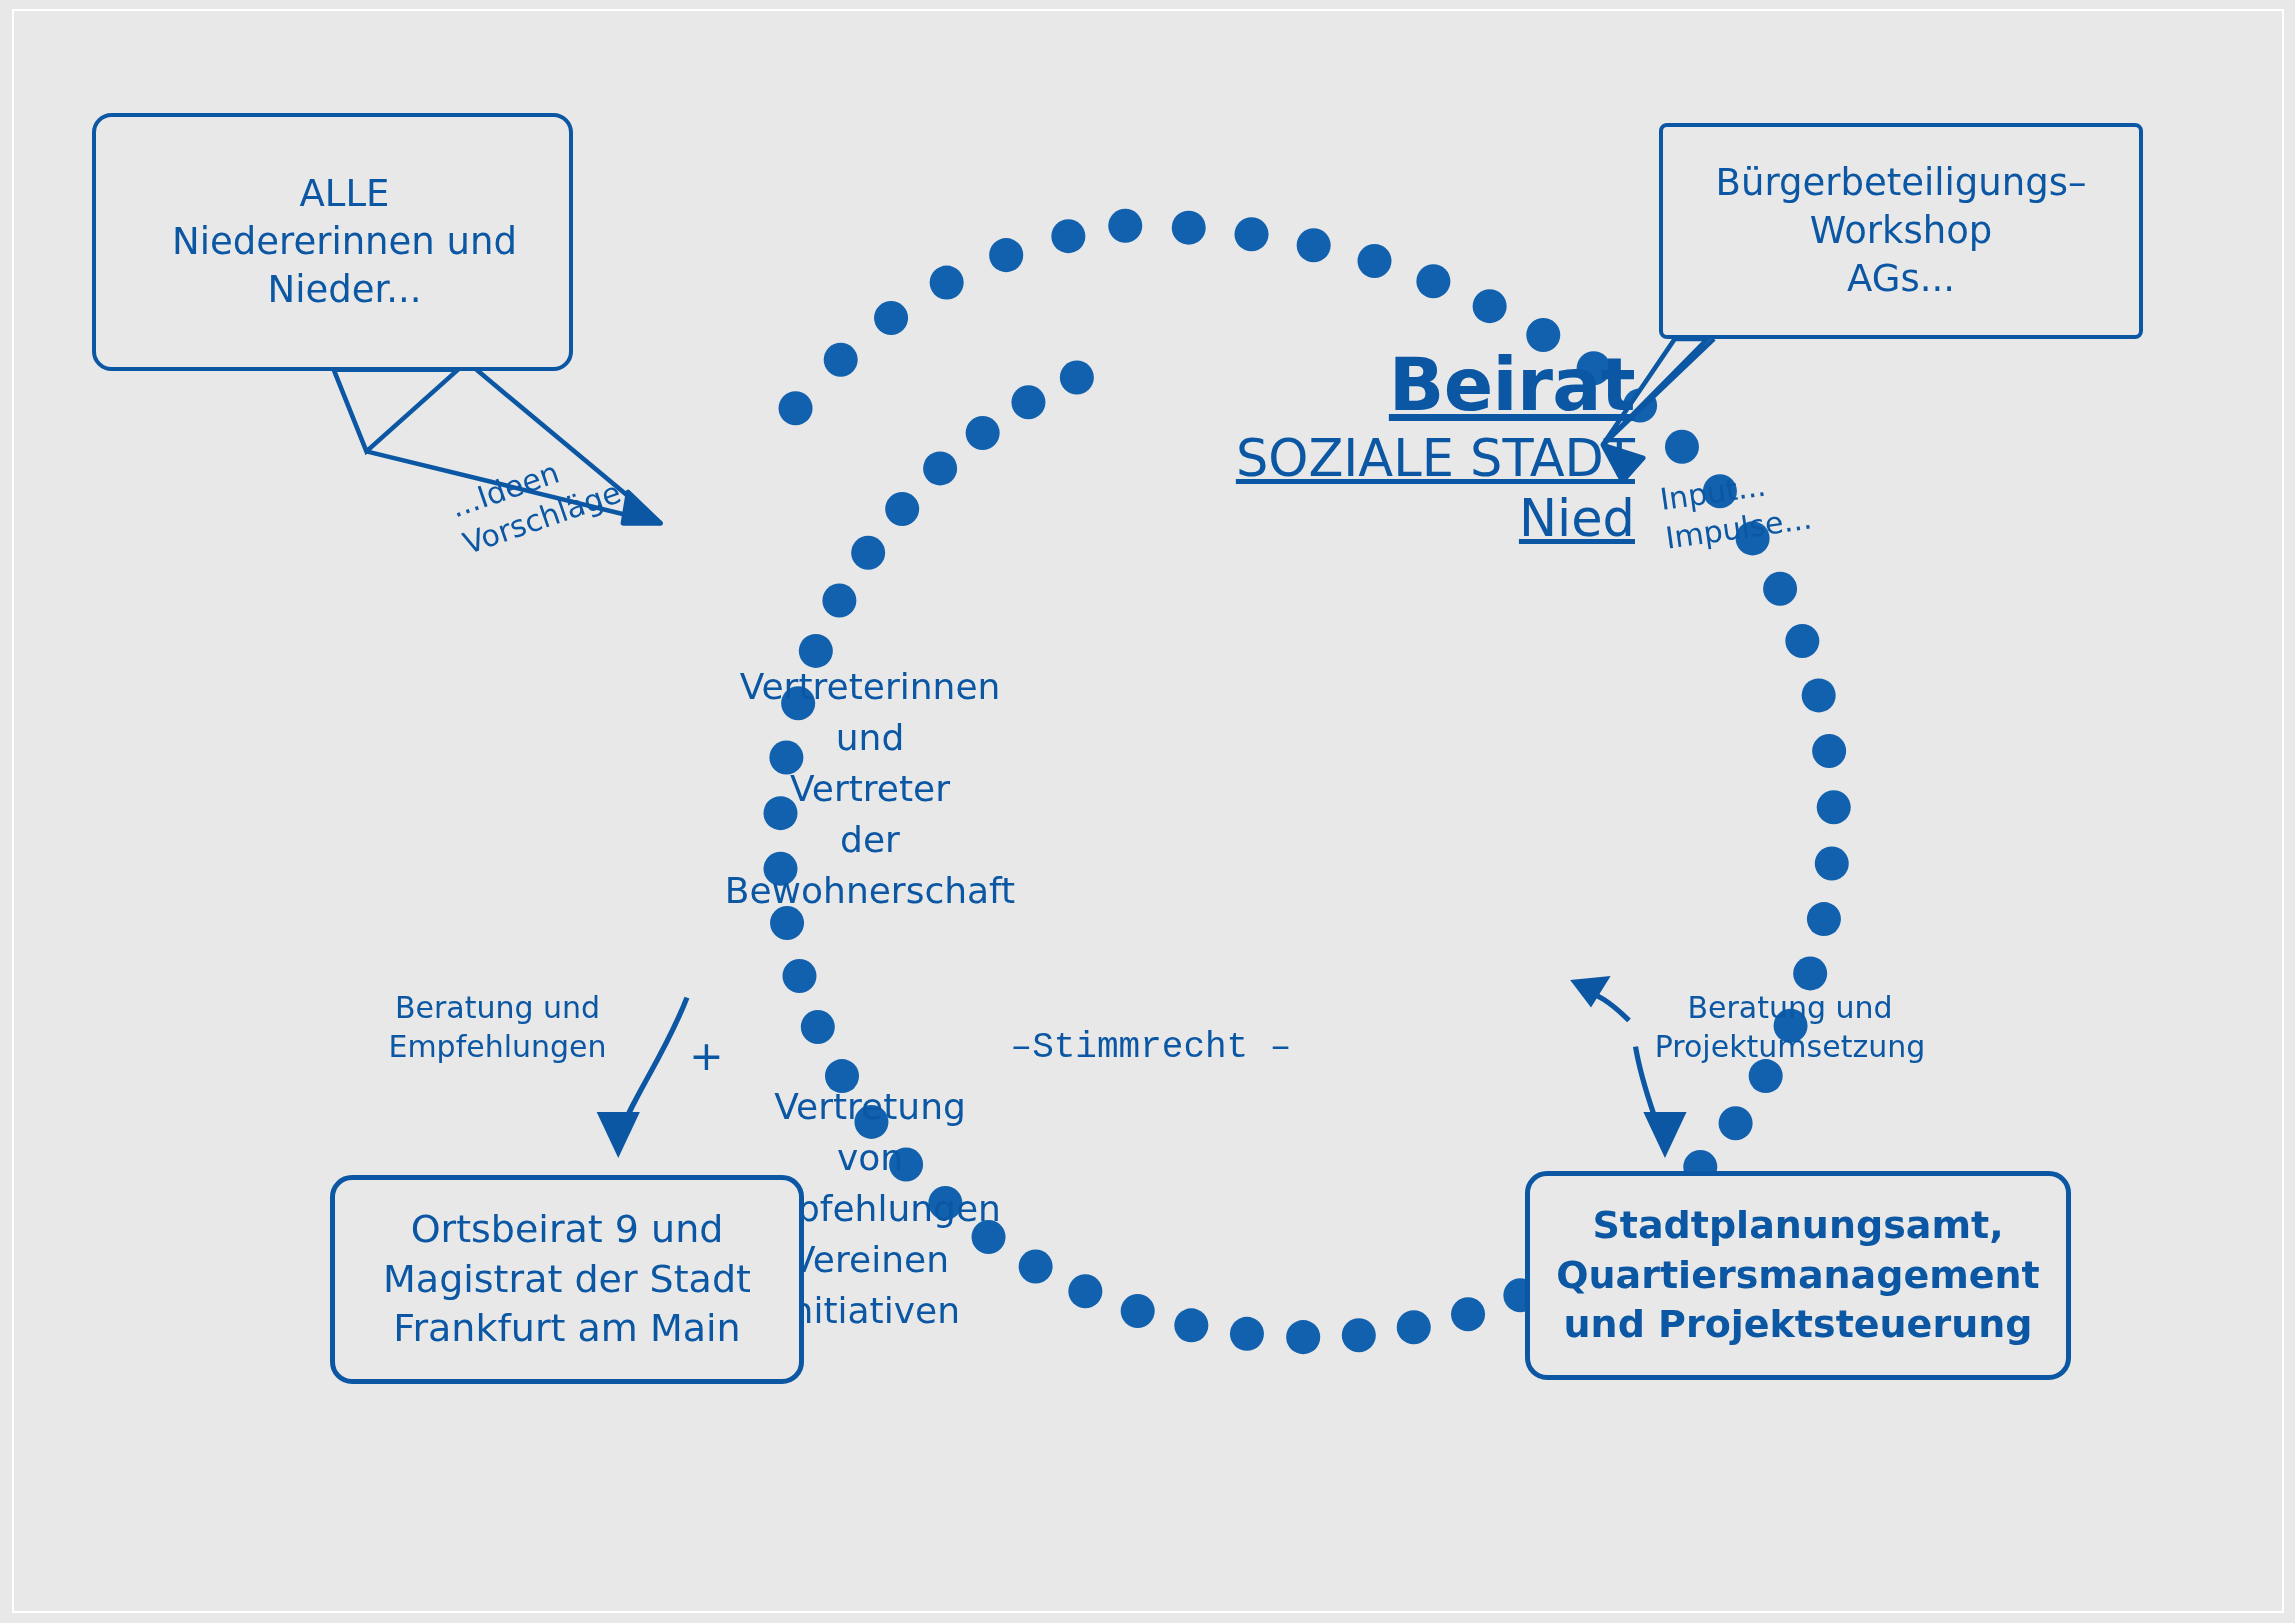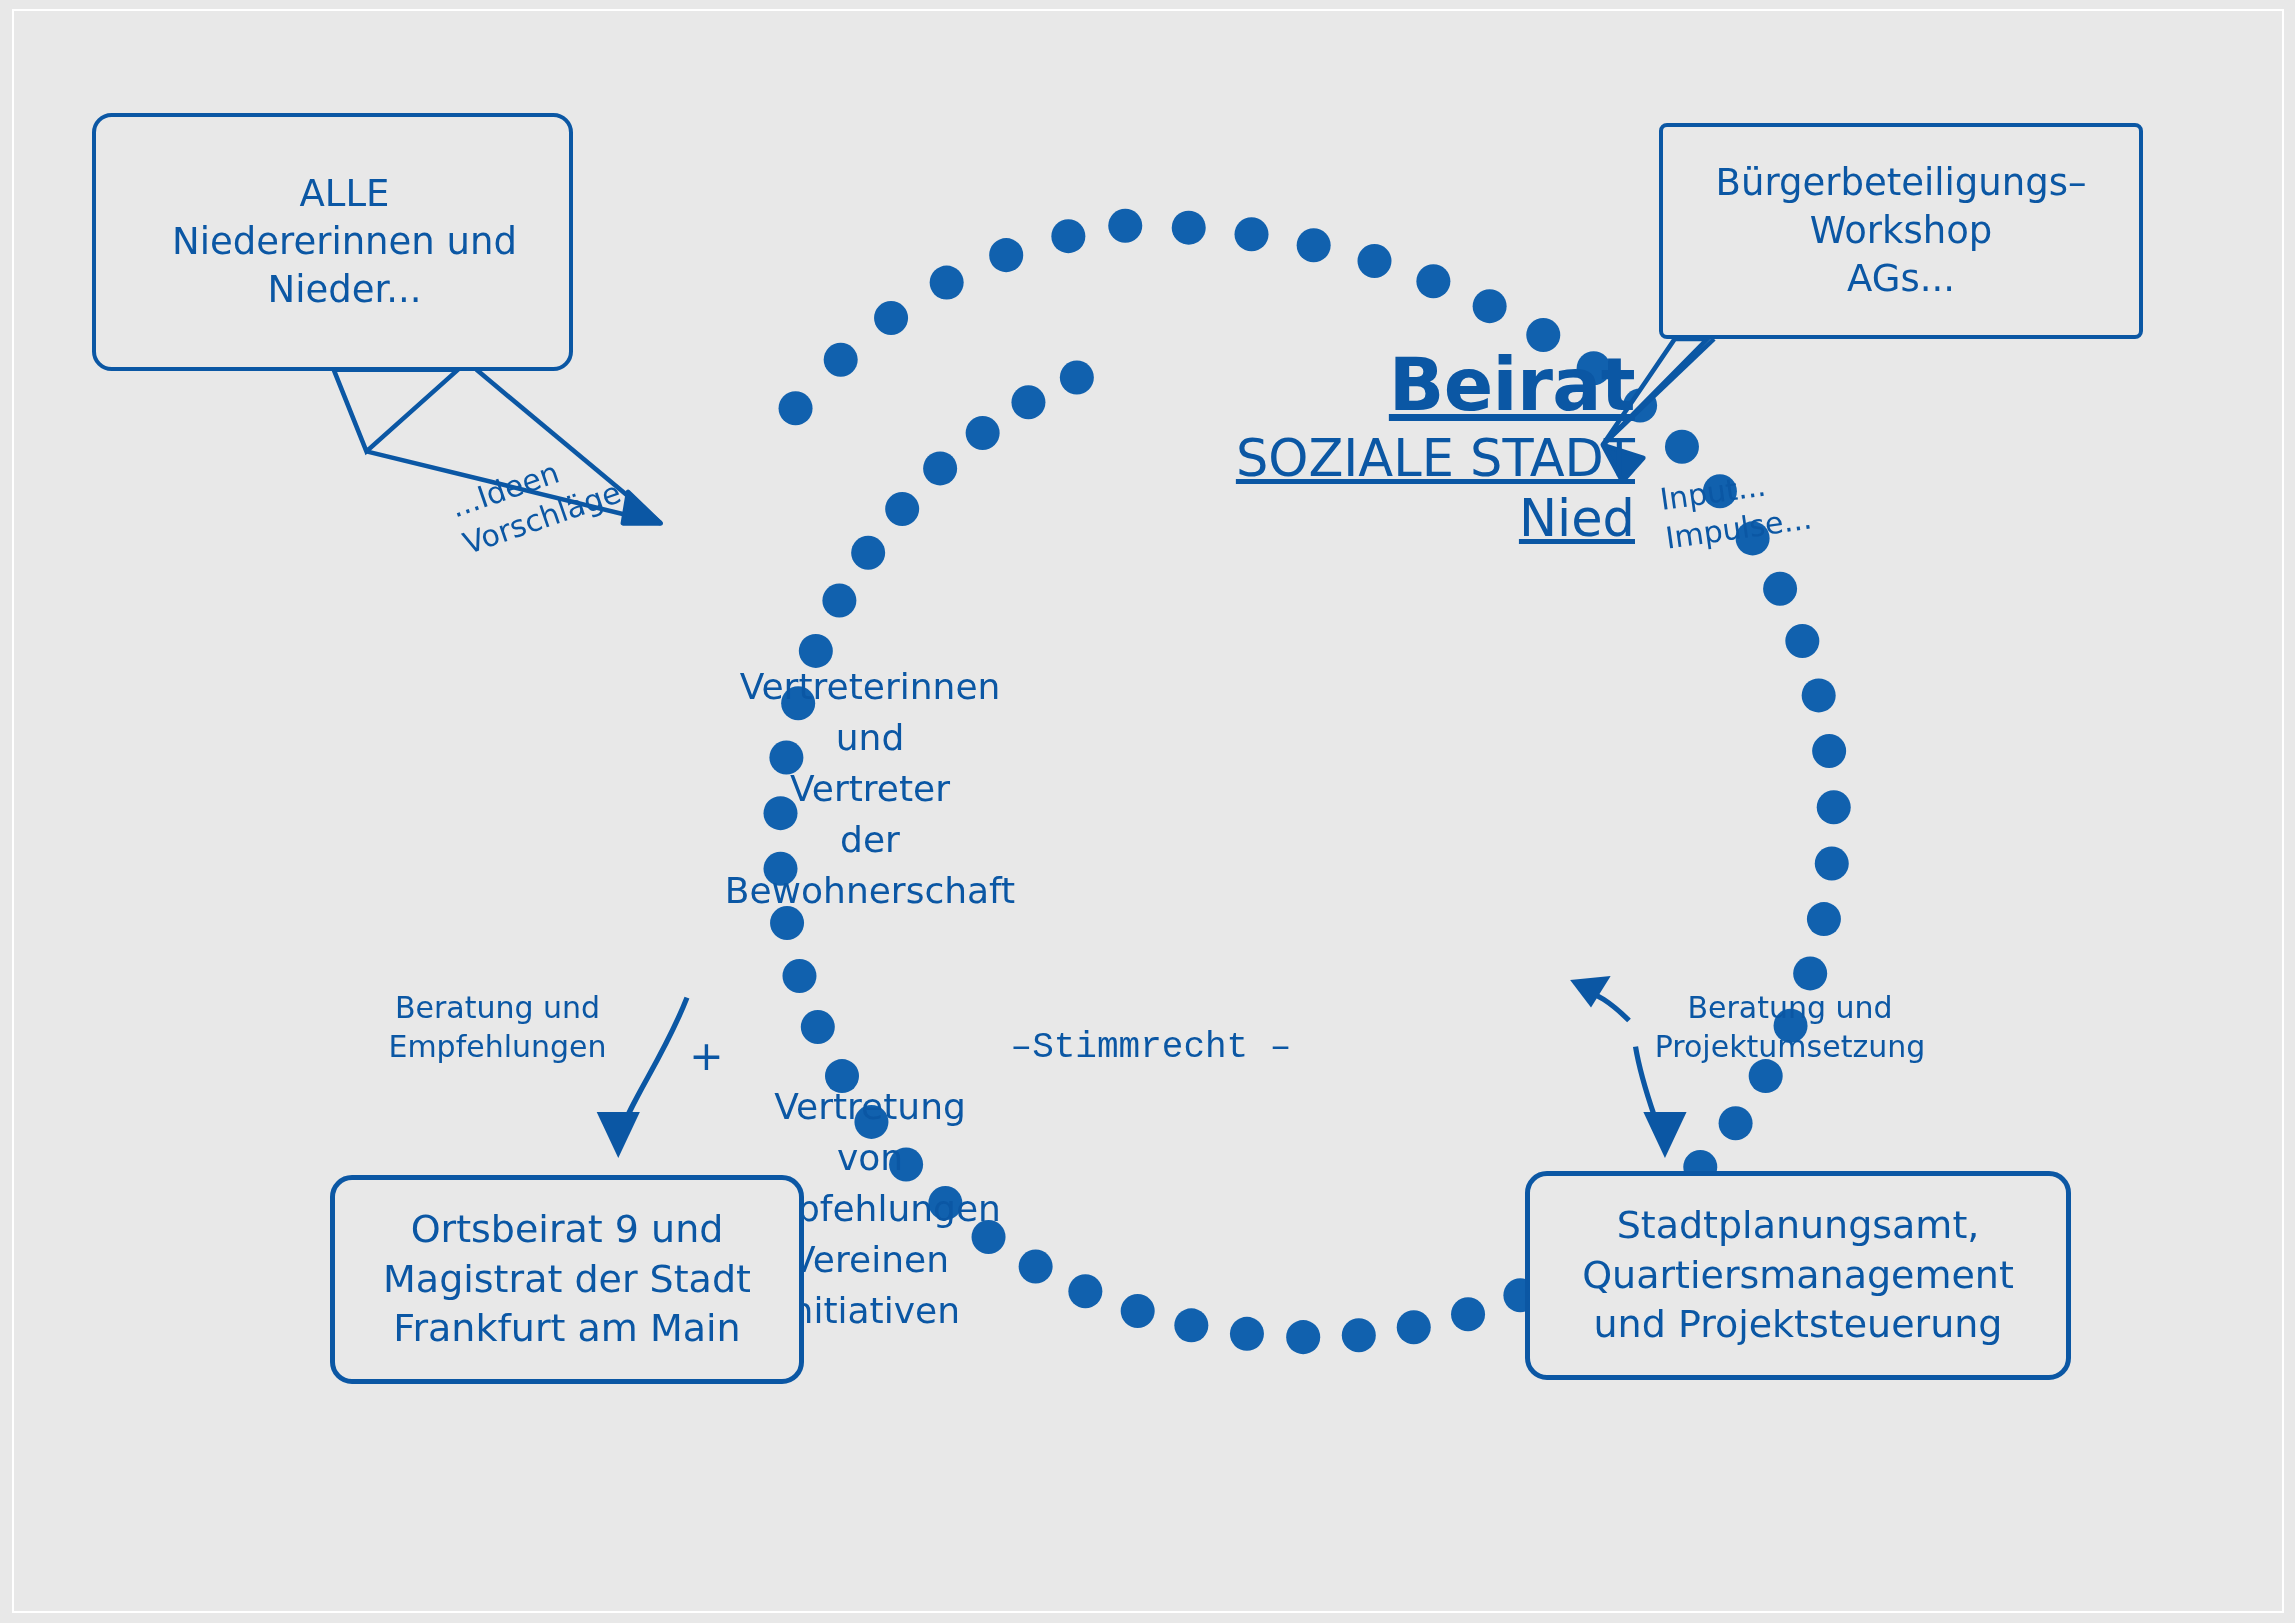--- a/index.html
+++ b/index.html
@@ -308,21 +308,21 @@
 AGs...</div>
   </div>
 
   <div class="bubble" id="bubble-ortsbeirat">
     <div class="bubble-text" style="white-space: pre-line;">Ortsbeirat 9 und
 Magistrat der Stadt
 Frankfurt am Main</div>
   </div>
 
   <div class="bubble" id="bubble-stadtplanung">
-    <div class="bubble-text" style="white-space: pre-line;">Stadtplanungsamt,
+    <div class="bubble-text" style="white-space: pre-line; font-weight: bold;">Stadtplanungsamt,
 Quartiersmanagement
 und Projektsteuerung</div>
   </div>
 
   <div class="annot" id="annot-ideen">...Ideen
 Vorschläge</div>
   <div class="annot" id="annot-input">Input...
 Impulse...</div>
   <div class="annot" id="annot-beratung-links">Beratung und
 Empfehlungen</div>

